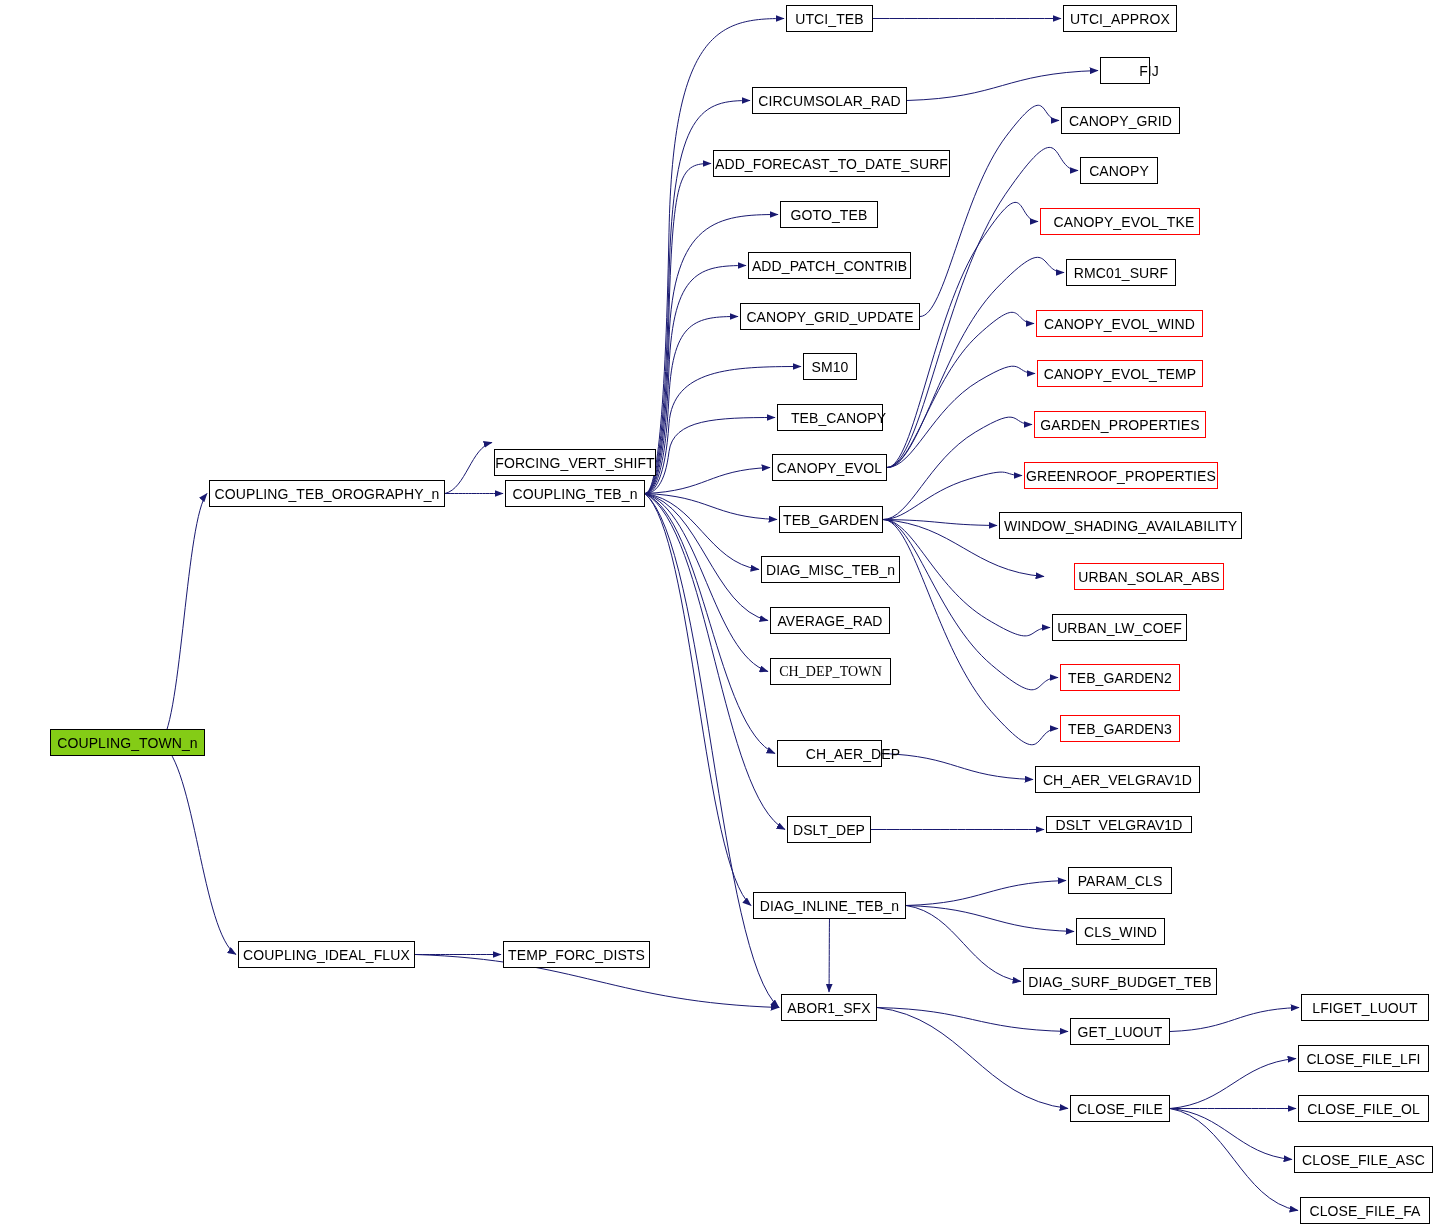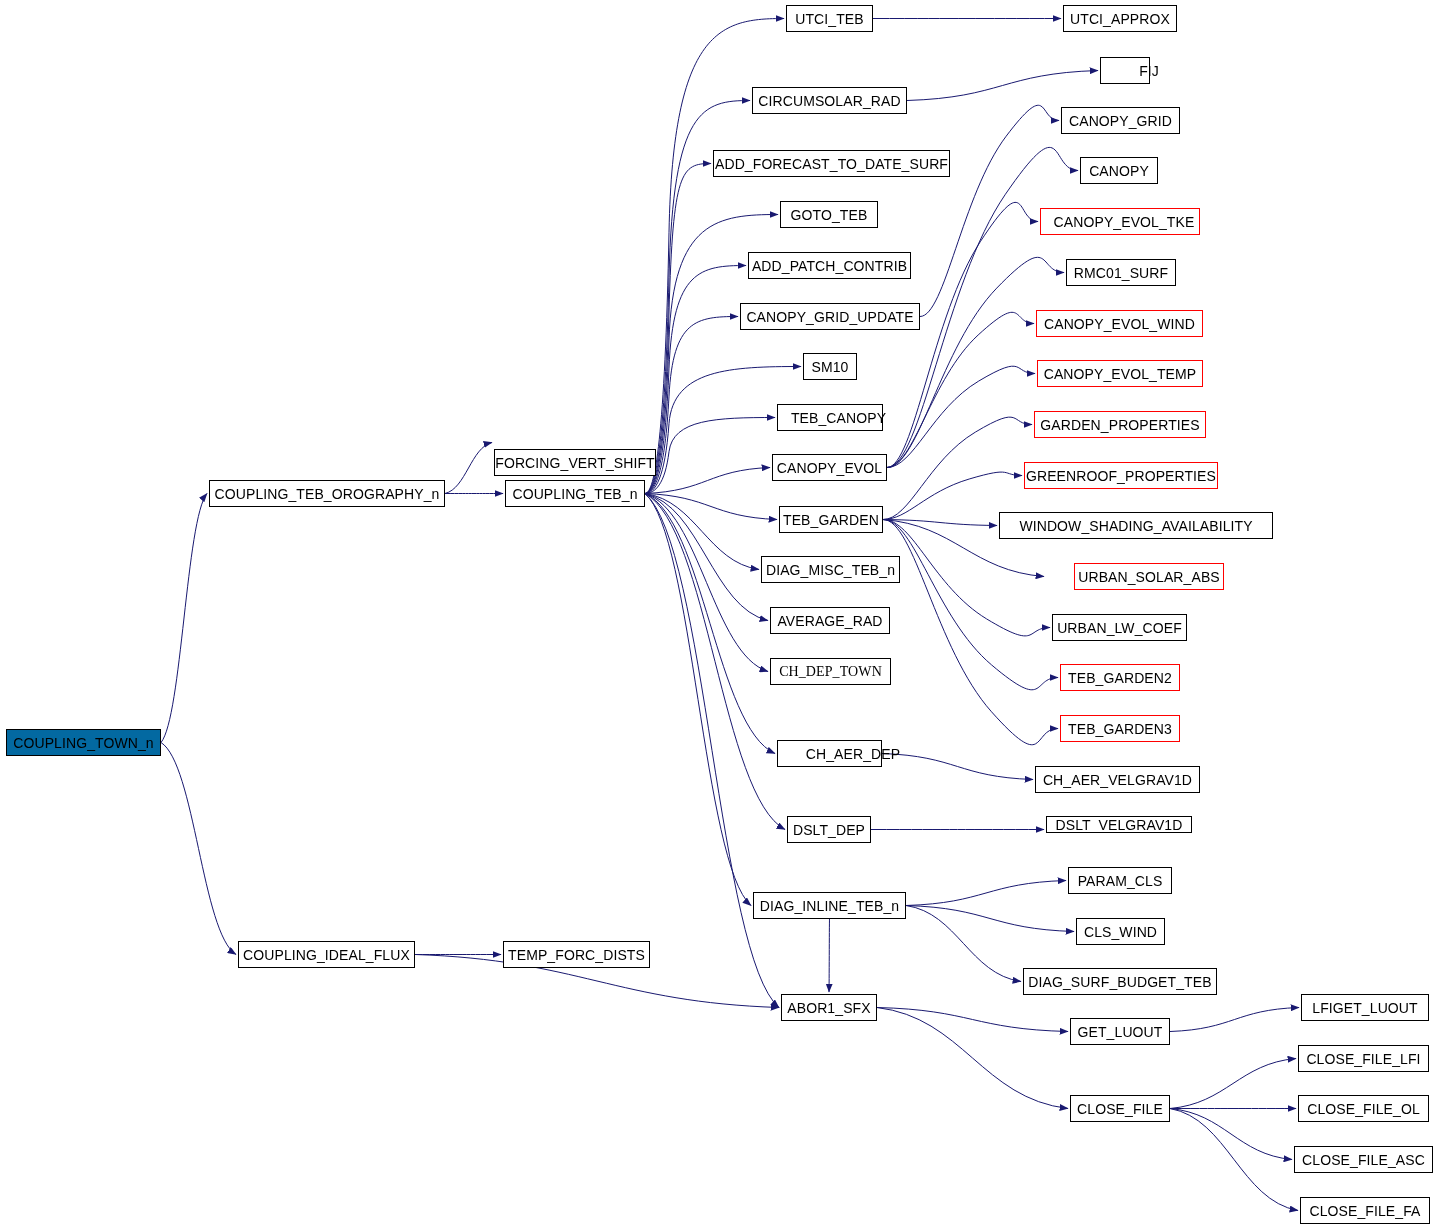--- a/index.html
+++ b/index.html
@@ -22,21 +22,21 @@
     font-size:14px;
     line-height:1;
     display:flex;
     align-items:center;
     justify-content:center;
     white-space:nowrap;
     letter-spacing:0.1px;
     cursor:pointer;
   }
   .node.red{border-color:#ff0000;}
-  .node.highlight{background:#0369a1;border-color:#000000;}
+  .node.highlight{background:#84cc16;border-color:#000000;margin-left:44px;}
 </style>
 </head>
 <body>
 
 <div id="canvas">
   <svg id="edges" xmlns="http://www.w3.org/2000/svg" viewBox="0 0 1435 1228">
     <defs>
       <marker id="arrow" markerWidth="9" markerHeight="7" refX="8.4" refY="3.5" orient="auto" markerUnits="userSpaceOnUse">
         <path d="M0,0 L9,3.5 L0,7 z" fill="#191970"></path>
       </marker>
@@ -122,21 +122,21 @@
       <div class="node" style="left: 1063px; top: 5px; width: 114px; height: 27px;">UTCI_APPROX</div>
       <div class="node" style="left: 1100px; top: 57px; width: 42px; height: 27px; padding-left: 48px;">FIJ</div>
       <div class="node" style="left: 1061px; top: 107px; width: 119px; height: 27px;">CANOPY_GRID</div>
       <div class="node" style="left: 1080px; top: 157px; width: 78px; height: 27px;">CANOPY</div>
       <div class="node red" style="left: 1040px; top: 208px; width: 160px; height: 27px; padding-left: 8px;">CANOPY_EVOL_TKE</div>
       <div class="node" style="left: 1066px; top: 259px; width: 110px; height: 27px;">RMC01_SURF</div>
       <div class="node red" style="left: 1036px; top: 310px; width: 167px; height: 27px;">CANOPY_EVOL_WIND</div>
       <div class="node red" style="left: 1037px; top: 360px; width: 166px; height: 27px;">CANOPY_EVOL_TEMP</div>
       <div class="node red" style="left: 1034px; top: 411px; width: 172px; height: 27px;">GARDEN_PROPERTIES</div>
       <div class="node red" style="left: 1024px; top: 462px; width: 194px; height: 27px;">GREENROOF_PROPERTIES</div>
-      <div class="node" style="left: 999px; top: 512px; width: 274px; height: 27px;">WINDOW_SHADING_AVAILABILITY</div>
+      <div class="node" style="left: 999px; top: 512px; width: 243px; height: 27px;">WINDOW_SHADING_AVAILABILITY</div>
       <div class="node red" style="left: 1046px; top: 563px; width: 150px; height: 27px; margin-left: 28px;">URBAN_SOLAR_ABS</div>
       <div class="node" style="left: 1052px; top: 614px; width: 135px; height: 27px;">URBAN_LW_COEF</div>
       <div class="node red" style="left: 1060px; top: 664px; width: 120px; height: 27px;">TEB_GARDEN2</div>
       <div class="node red" style="left: 1060px; top: 715px; width: 120px; height: 27px;">TEB_GARDEN3</div>
       <div class="node" style="left: 1035px; top: 766px; width: 165px; height: 27px;">CH_AER_VELGRAV1D</div>
       <div class="node" style="left: 1046px; top: 816px; width: 146px; height: 17px; text-align: right;">DSLT_VELGRAV1D</div>
       <div class="node" style="left: 1068px; top: 867px; width: 104px; height: 27px;">PARAM_CLS</div>
       <div class="node" style="left: 1076px; top: 918px; width: 89px; height: 27px;">CLS_WIND</div>
       <div class="node" style="left: 1023px; top: 968px; width: 194px; height: 27px;">DIAG_SURF_BUDGET_TEB</div>
       <div class="node" style="left: 1070px; top: 1018px; width: 100px; height: 27px;">GET_LUOUT</div>

